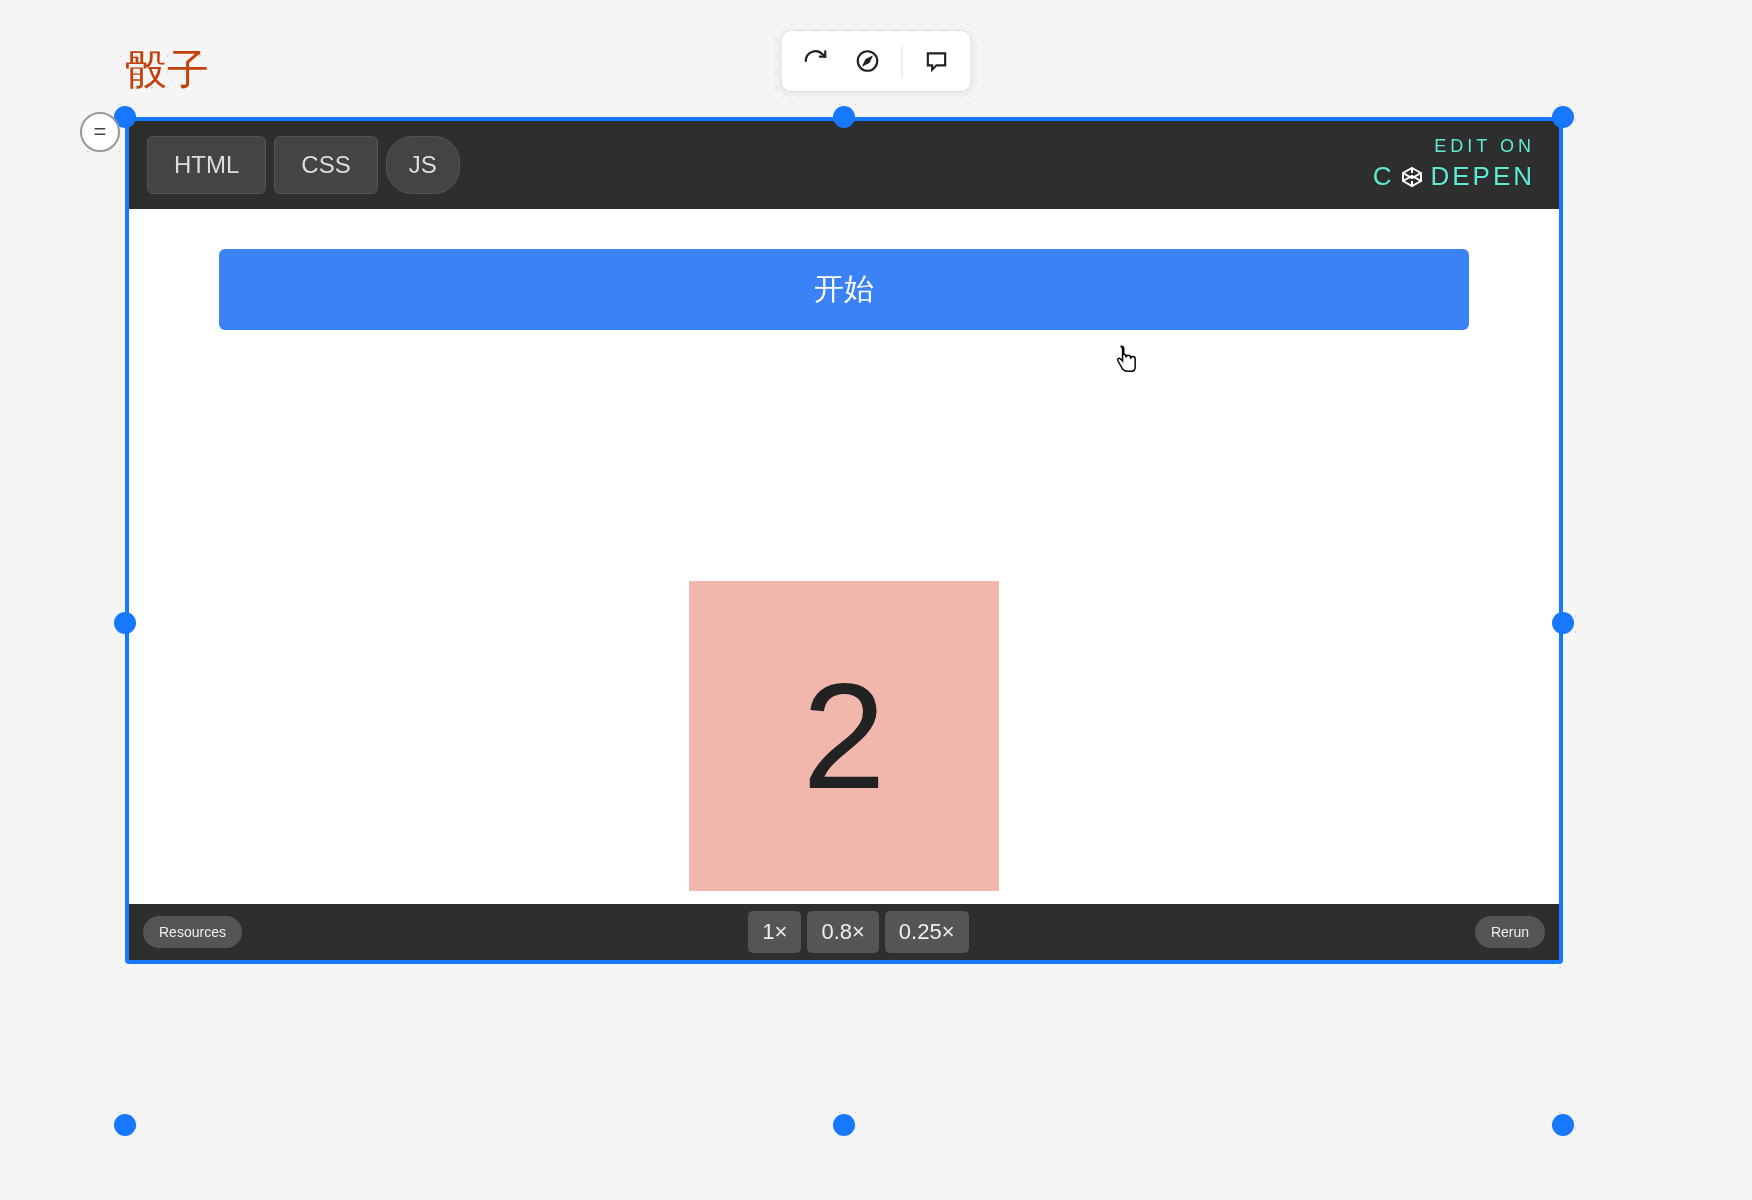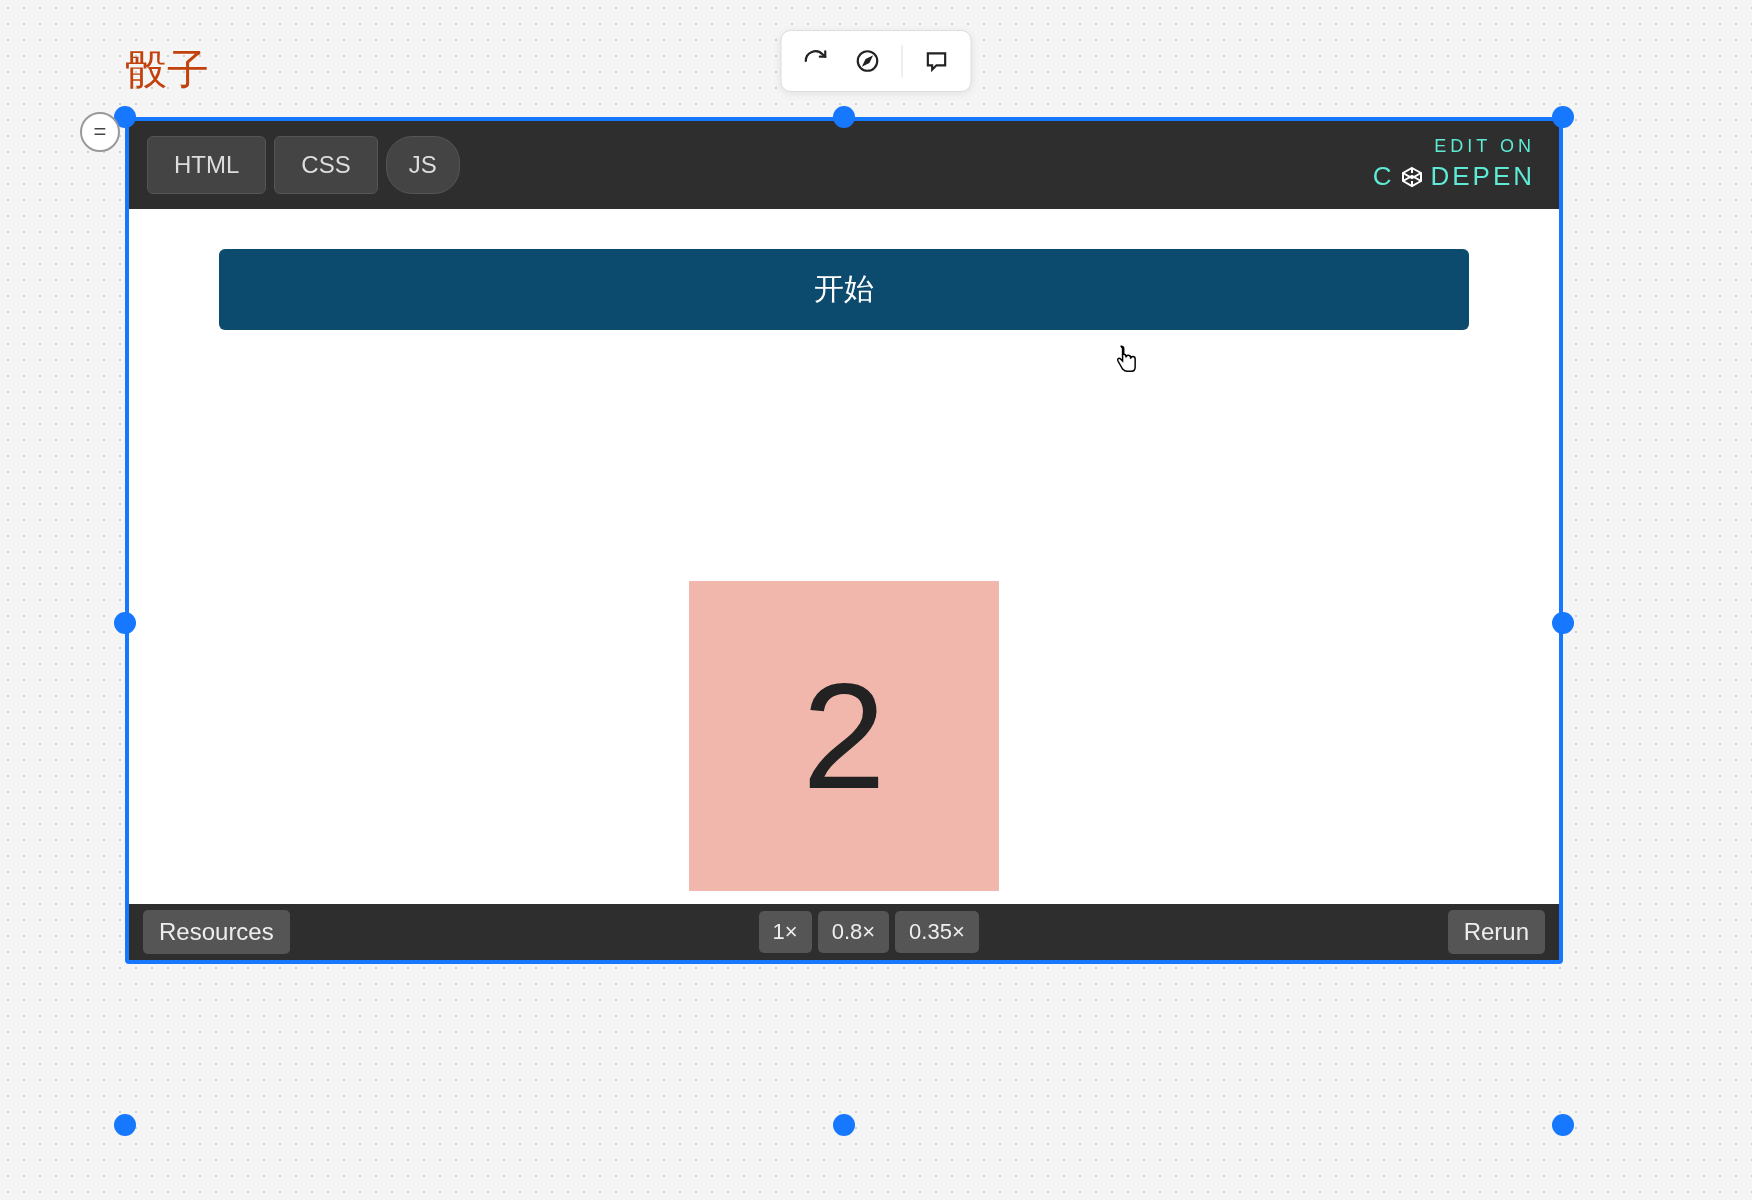--- a/index.html
+++ b/index.html
@@ -151,21 +151,21 @@
 
     .result-pane {
       flex: 1;
       background: #fff;
       position: relative;
       padding: 40px 90px;
     }
     .teal-btn {
       display: block;
       width: 100%;
-      background: #0c4a6e;
+      background: #3b82f6;
       color: #fff;
       font-size: 30px;
       text-align: center;
       padding: 20px 0;
       border-radius: 6px;
       margin-bottom: 28px;
       cursor: pointer;
     }
     .dice-box {
       position: absolute;
@@ -199,22 +199,22 @@
       height: 56px;
       display: flex;
       align-items: center;
       padding: 0 14px;
       gap: 8px;
     }
     .ft-btn {
       background: #555;
       color: #eee;
       padding: 8px 16px;
-      font-size: 24px;
-      border-radius: 5px;
+      font-size: 14px;
+      border-radius: 16px;
       cursor: pointer;
     }
     .ft-spacer { flex: 1; }
     .zoom-group { display: flex; gap: 6px; }
     .zoom-btn {
       background: #555;
       color: #eee;
       padding: 8px 14px;
       font-size: 22px;
       border-radius: 5px;
@@ -292,19 +292,19 @@
         </svg>
     </div>
   </div>
 
   <div class="codepen-footer">
     <div class="ft-btn">Resources</div>
     <div class="ft-spacer"></div>
     <div class="zoom-group">
       <div class="zoom-btn">1×</div>
       <div class="zoom-btn">0.8×</div>
-      <div class="zoom-btn">0.35×</div>
+      <div class="zoom-btn">0.25×</div>
     </div>
     <div class="ft-spacer"></div>
     <div class="ft-btn">Rerun</div>
   </div>
 
 </div>
 
 </body></html>

